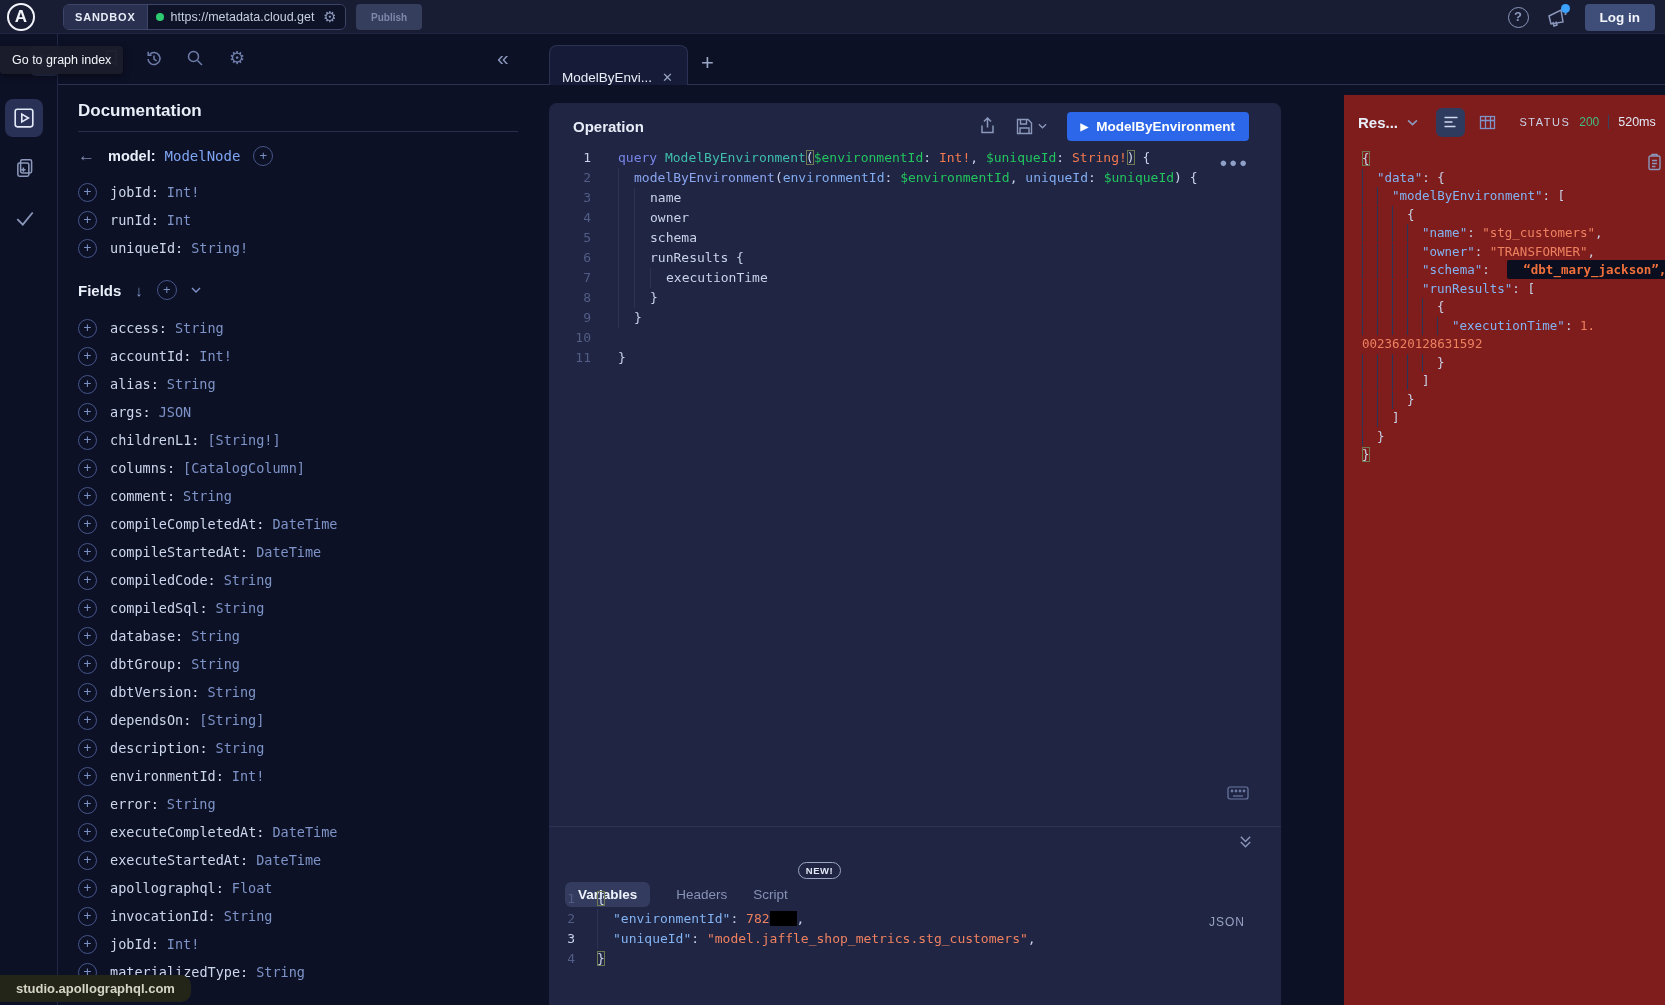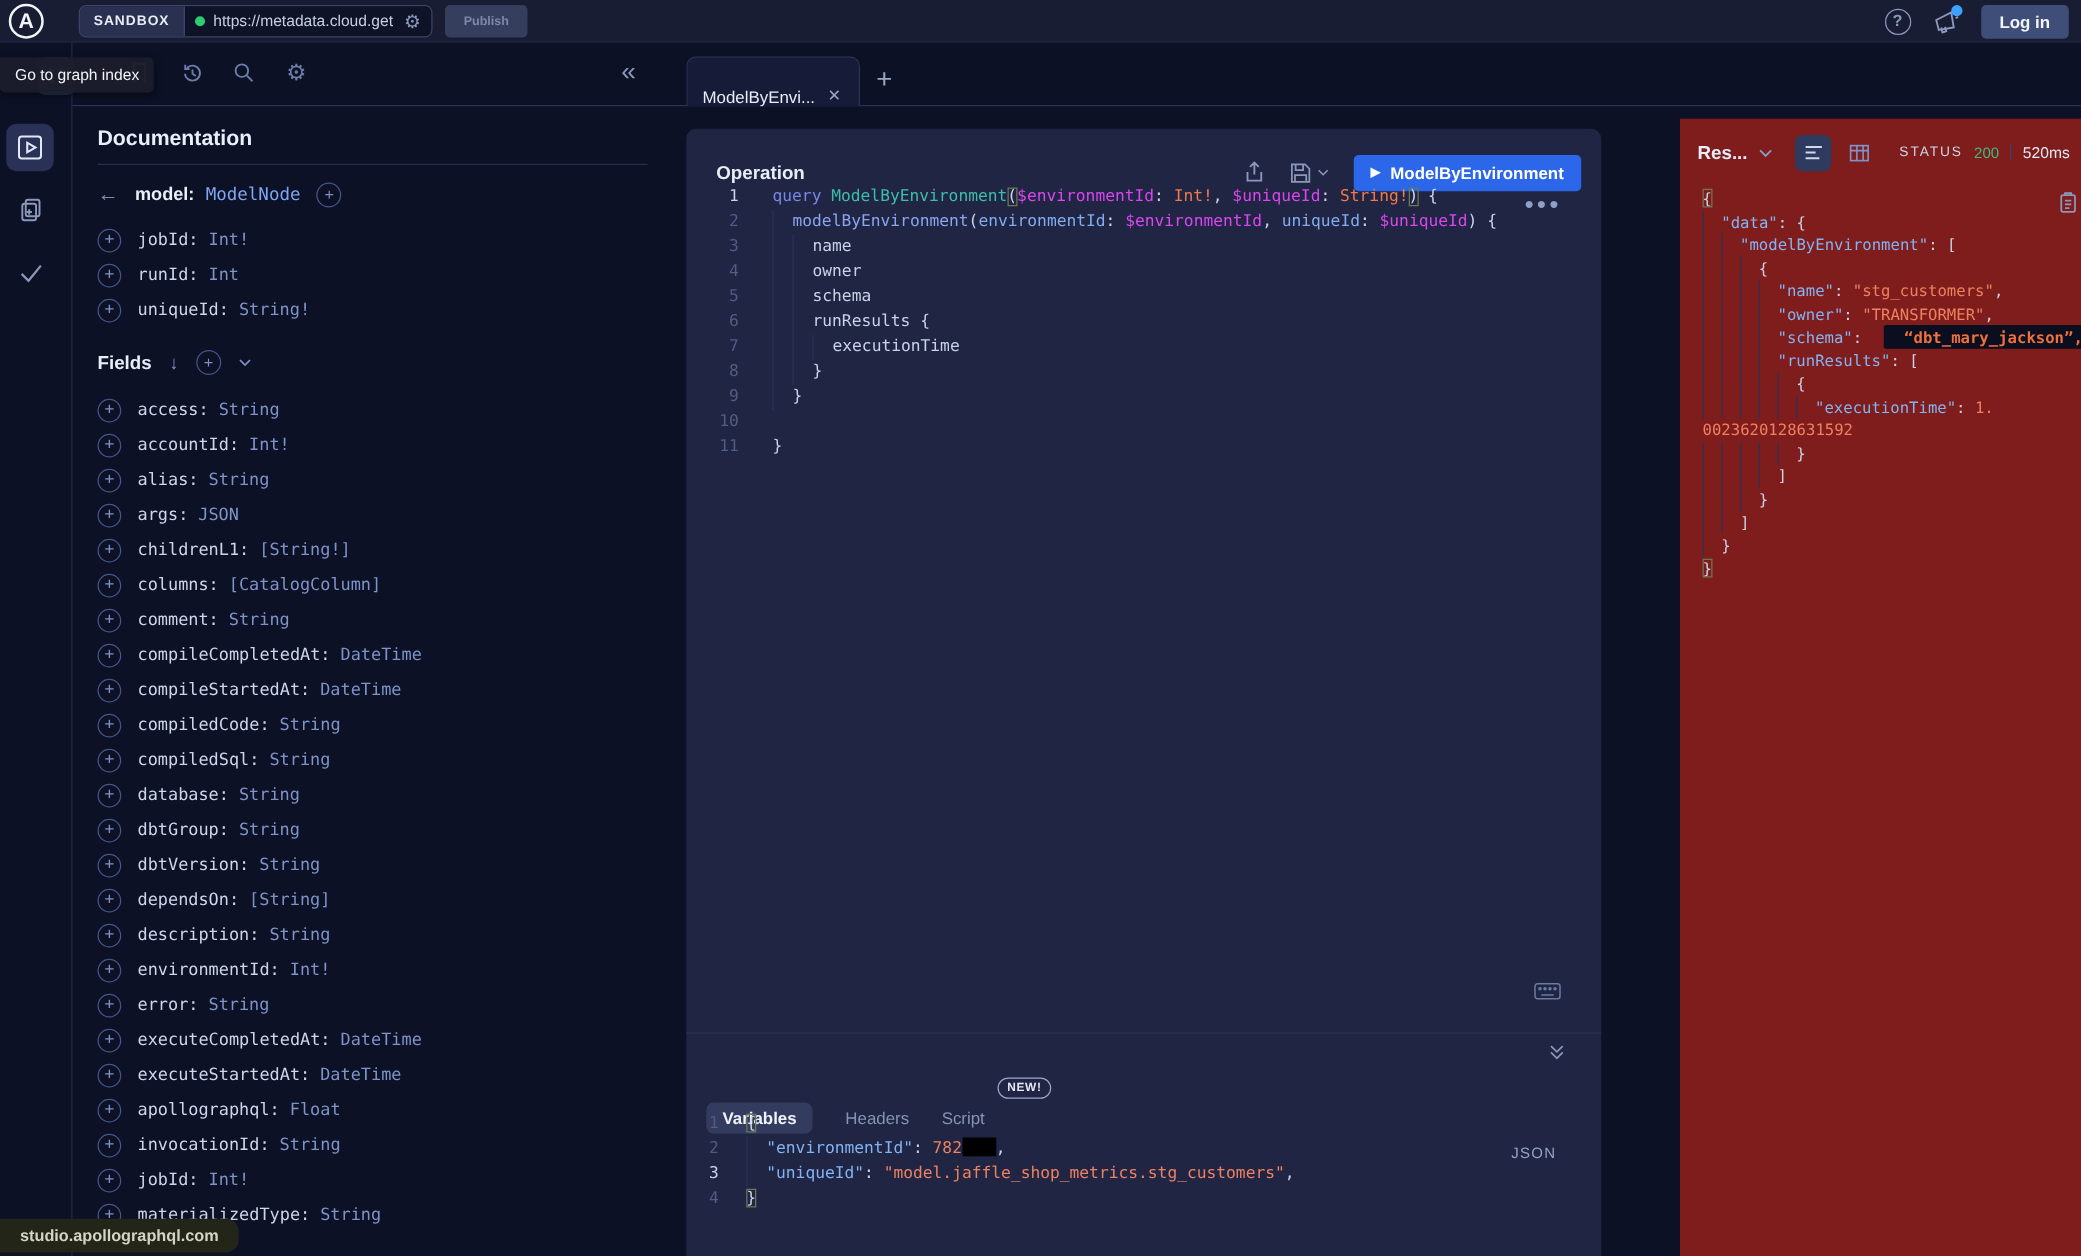--- a/index.html
+++ b/index.html
@@ -53,21 +53,21 @@
   .optab { position:absolute; left:549px; top:45px; width:139px; height:40px; background:#161c37;
            border:1px solid #2b3254; border-bottom:none; border-radius:8px 8px 0 0; z-index:3;
            display:flex; align-items:flex-end; padding:0 12px; gap:10px; }
   .optab-title { color:#e8edf8; font-size:13.5px; white-space:nowrap; overflow:hidden; }
   .optab-close { color:#98a4c2; font-size:13px; }
   .newtab { position:absolute; left:701px; top:50px; color:#9aa6c6; font-size:22px; z-index:3; }
 
   
   .card { position:absolute; left:549px; top:103px; width:732px; height:902px; background:#1f2543;
           border-radius:8px 8px 0 0; }
-  .op-header { position:absolute; left:0; top:12px; width:100%; height:46px; display:flex; align-items:center; padding:0 16px 0 24px; }
+  .op-header { position:absolute; left:0; top:0; width:100%; height:46px; display:flex; align-items:center; padding:0 32px 0 24px; }
   .op-title { font-size:15px; font-weight:700; color:#e8edf8; }
   .op-actions { margin-left:auto; display:flex; align-items:center; gap:20px; color:#8b98bb; }
   .save-group { display:flex; align-items:center; gap:5px; }
   .run-btn { height:29px; padding:0 14px; background:#2b67e8; border:none; border-radius:4px; color:#fff;
              font-size:13.5px; font-weight:700; display:flex; align-items:center; gap:8px; }
   .run-play { font-size:10px; }
   .dots-menu { position:absolute; right:32px; top:52px; color:#8ea0c8; font-size:13px; letter-spacing:2px; font-weight:700; }
   .kbd-icon { position:absolute; right:32px; top:683px; color:#6c7aa4; }
   .card-divider { position:absolute; left:0; top:723px; width:100%; height:1px; background:#2b3254; }
 
@@ -83,21 +83,21 @@
   
   .editor { position:absolute; font-family:"DejaVu Sans Mono","Liberation Mono",monospace; }
   #op-code { left:4px; top:45px; width:700px; }
   #var-code { left:4px; top:786px; width:700px; }
   .cl { display:flex; height:20px; line-height:20px; font-size:13px; white-space:pre; }
   .gn { flex:0 0 auto; text-align:right; color:#525d85; }
   #op-code .gn { width:38px; } #op-code .cc { margin-left:27px; }
   #var-code .gn { width:22px; } #var-code .cc { margin-left:22px; }
   .gn.act { color:#c9d2ea; }
   .t-kw { color:#7986e8; } .t-op { color:#3fbdab; } .t-fc { color:#8aa4ee; }
-  .t-at { color:#82acf0; } .t-var { color:#d946ef; } .t-ty { color:#f2794e; }
+  .t-at { color:#82acf0; } .t-var { color:#22c55e; } .t-ty { color:#f2794e; }
   .t-fd { color:#c8d2e8; } .t-pn { color:#c8d2e8; }
   .t-key { color:#83b3f2; } .t-str { color:#ee8160; } .t-num { color:#ee8160; }
   .t-mk { outline:1px solid #6f7952; outline-offset:-1px; color:#ccd6ec; }
   .t-in { display:inline-block; width:16px; height:20px; border-left:1px solid #2b3357; vertical-align:top; }
   .t-rd { display:inline-block; width:27px; height:15px; background:#000; vertical-align:middle; margin-bottom:2px; }
   .t-shl { background:#0a0e1e; color:#f0703c; font-weight:700; padding:2px 12px 2px 16px; margin-left:10px; border-radius:2px; }
 
   
   .res-col { position:absolute; left:1344px; top:95px; width:374px; height:910px; background:#7f1d1d; }
   .res-header { position:absolute; left:14px; top:12px; right:14px; height:30px; display:flex; align-items:center; }

